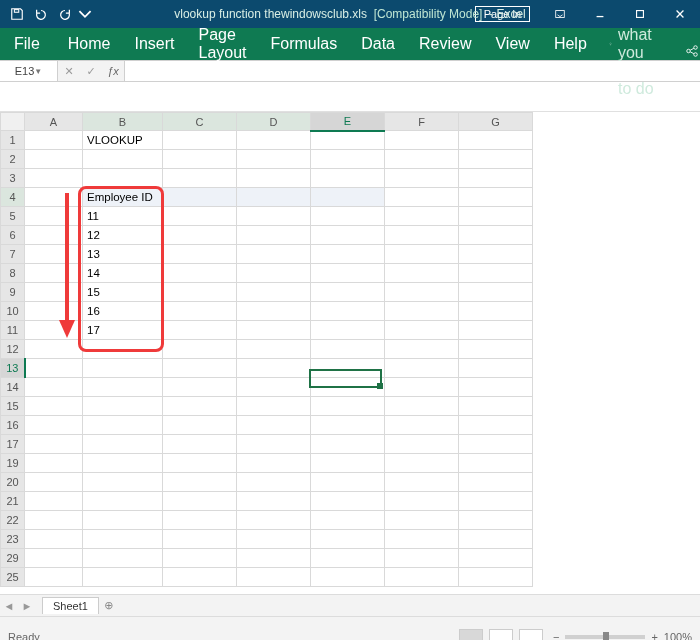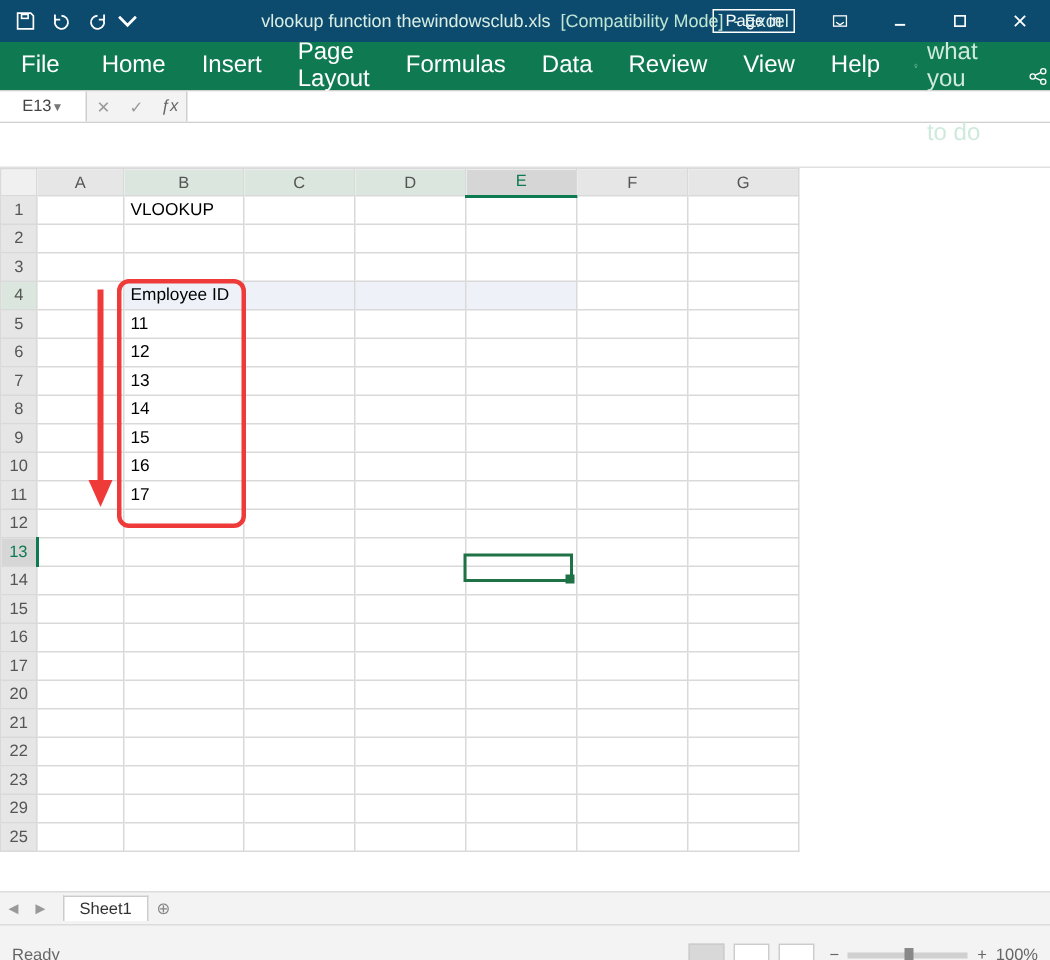--- a/index.html
+++ b/index.html
@@ -386,20 +386,30 @@
           <td class="rowhdr">17</td>
           <td class="cell"></td>
           <td class="cell"></td>
           <td class="cell"></td>
           <td class="cell"></td>
           <td class="cell"></td>
           <td class="cell"></td>
           <td class="cell"></td>
         </tr>
         <tr>
+          <td class="rowhdr">19</td>
+          <td class="cell"></td>
+          <td class="cell"></td>
+          <td class="cell"></td>
+          <td class="cell"></td>
+          <td class="cell"></td>
+          <td class="cell"></td>
+          <td class="cell"></td>
+        </tr>
+        <tr>
           <td class="rowhdr">20</td>
           <td class="cell"></td>
           <td class="cell"></td>
           <td class="cell"></td>
           <td class="cell"></td>
           <td class="cell"></td>
           <td class="cell"></td>
           <td class="cell"></td>
         </tr>
         <tr>

